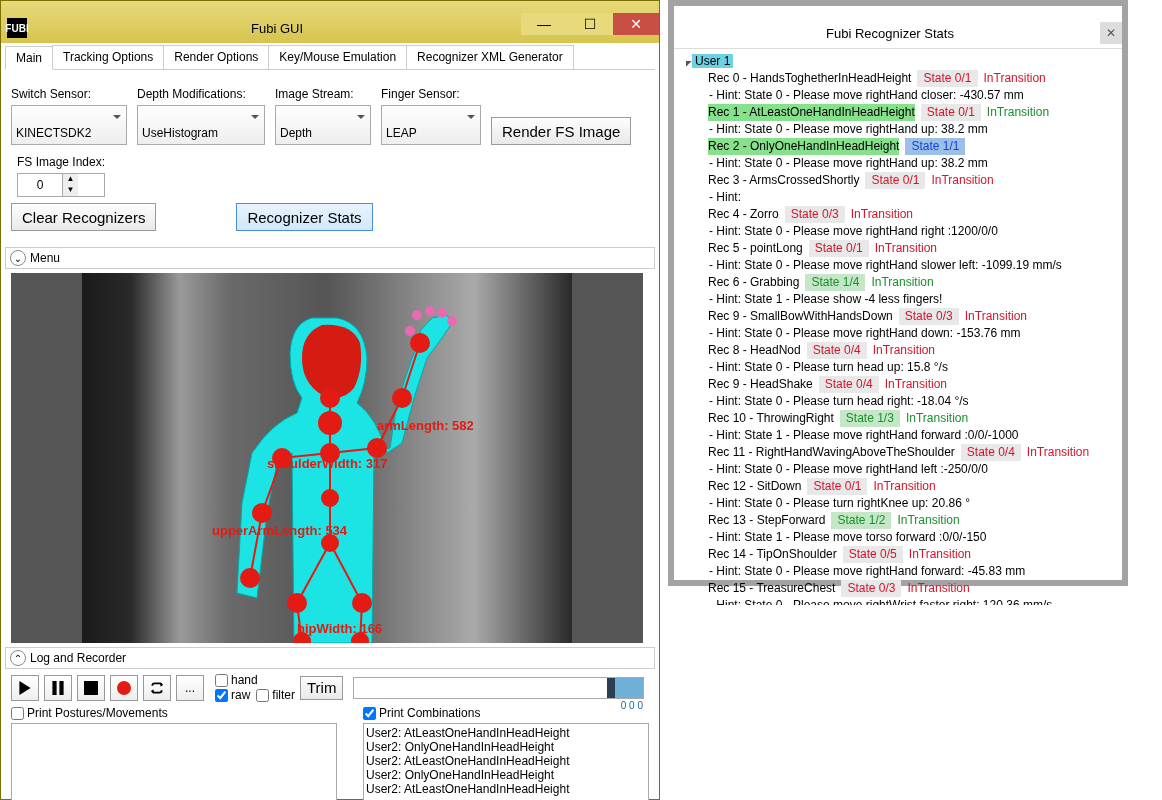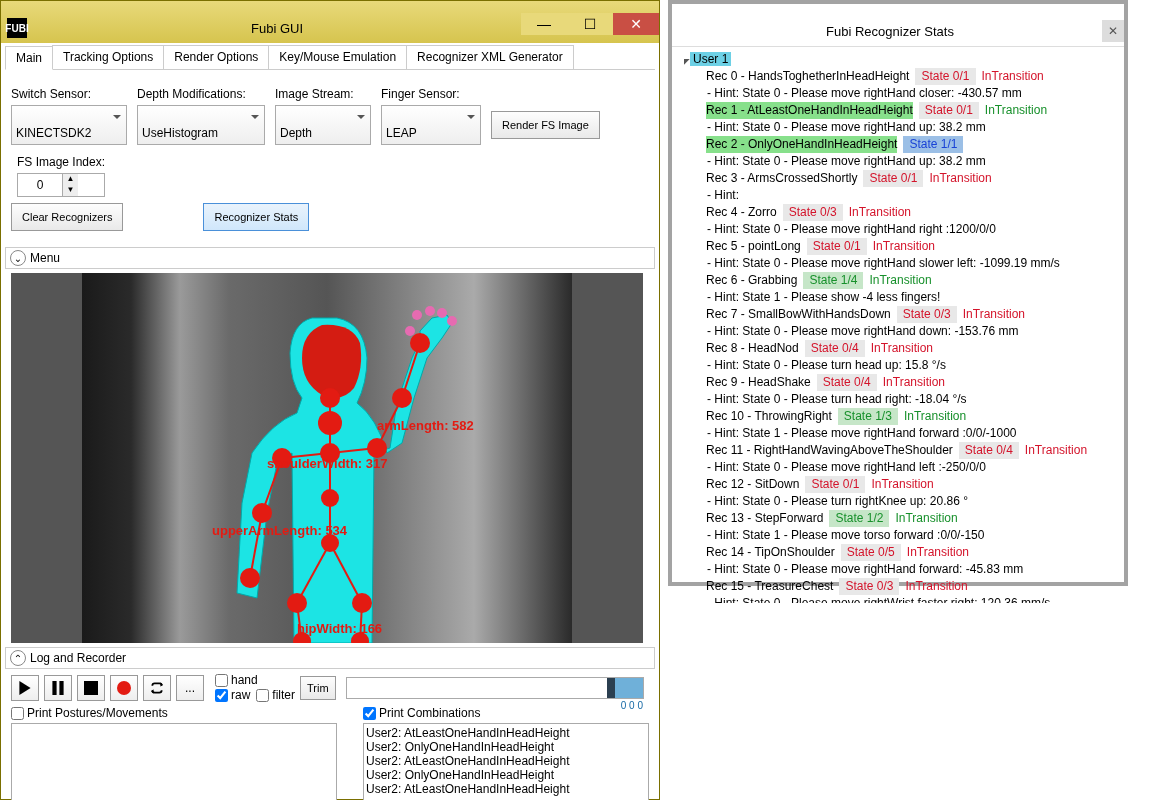--- a/index.html
+++ b/index.html
@@ -1,39 +1,39 @@
 <!DOCTYPE html>
 <html><head>
 <meta charset="utf-8">
 <style>
 html,body{margin:0;padding:0;font-family:"Segoe UI",Tahoma,sans-serif;font-size:12px;background:#fff;color:#000}
 .desktop{position:relative;width:1162px;height:800px;background:#fff}
 .window{position:absolute;background:#fff;border:1px solid #7a6f00;box-sizing:border-box}
 .win-main{left:0;top:0;width:660px;height:800px}
-.win-stats{left:668px;top:0;width:460px;height:586px;border:4px solid #a3a3a3}
+.win-stats{left:668px;top:0;width:460px;height:586px;border:6px solid #a3a3a3}
 .titlebar{display:flex;align-items:center;height:30px;background:linear-gradient(#e8d97a,#d6c44e);padding:12px 0 0 6px;font-size:13px}
 .titlebar.light{background:#fff;border-bottom:1px solid #ddd}
 .title-icon{width:20px;height:20px;background:#000;color:#fff;font-size:10px;font-weight:bold;display:flex;align-items:center;justify-content:center;margin-right:6px}
 .title-text{flex:1;text-align:center;color:#000}
 .win-btns{display:flex;align-self:flex-start}
 .win-btn{width:46px;height:22px;display:flex;align-items:center;justify-content:center;font-size:14px;font-family:Arial}
 .win-btn.min{background:#e8d97a}
 .win-btn.max{background:#e8d97a}
 .win-btn.close{background:#c94f44;color:#fff}
 .win-btn.close-small{width:22px;height:22px;background:#ddd;color:#555;font-size:12px}
 .tabs{display:flex;background:#fff;border-bottom:1px solid #ccc;margin:2px 4px 11px 4px}
 .tab{padding:4px 10px;border:1px solid #ccc;border-bottom:none;background:#fff;margin-right:-1px;font-size:12px;cursor:pointer}
 .tab.active{background:#fff;border-bottom:1px solid #fff;position:relative;top:1px}
 .panel{padding:6px 10px}
-.row{display:flex;gap:10px;align-items:center;margin-bottom:6px;flex-wrap:wrap}
+.row{display:flex;gap:10px;align-items:flex-end;margin-bottom:6px;flex-wrap:wrap}
 .col{display:flex;flex-direction:column;gap:2px}
 .lbl{font-size:12px;margin-bottom:2px}
 .select{height:22px;border:1px solid #aaa;background:linear-gradient(#fff,#eee);padding:16px 18px 0 4px;font-size:12px;position:relative;display:inline-flex;align-items:center;min-width:70px}
 .select::after{content:"";position:absolute;right:5px;top:9px;border:4px solid transparent;border-top-color:#555}
-.btn{height:26px;border:1px solid #999;background:linear-gradient(#fdfdfd,#e9e9e9);padding:0 10px;font-size:11px;display:inline-flex;align-items:center;cursor:pointer}
+.btn{height:26px;border:1px solid #999;background:linear-gradient(#fdfdfd,#e9e9e9);padding:0 10px;font-size:15px;display:inline-flex;align-items:center;cursor:pointer}
 .btn.hl{border:1px solid #4a90d9;background:linear-gradient(#e9f3fc,#d0e7fb)}
 .spin{display:inline-flex;border:1px solid #aaa;height:22px}
 .spin input{width:40px;border:none;text-align:center;font-size:12px}
 .spin .arrows{width:16px;display:flex;flex-direction:column}
 .spin .arrows div{flex:1;border-left:1px solid #aaa;font-size:8px;text-align:center;line-height:10px;background:#eee}
 .expander-hdr{display:flex;align-items:center;gap:4px;border:1px solid #ccc;padding:2px 4px;margin:4px;background:#fff}
 .exp-icon{width:14px;height:14px;border:1px solid #888;border-radius:50%;display:flex;align-items:center;justify-content:center;font-size:10px}
 .viewport{margin:4px 10px;width:632px;height:370px;background:#555;position:relative;display:flex;justify-content:center}
 .depth-img{width:490px;height:370px;position:relative;background:linear-gradient(90deg,#1a1a1a 0%,#2a2a2a 10%,#9a9a9a 20%,#6a6a6a 30%,#555 50%,#aaa 80%,#2a2a2a 100%)}
 .body-sil{position:absolute;left:120px;top:30px;width:260px;height:340px}
@@ -319,21 +319,21 @@
             <span class="trans red">InTransition</span>
           </div>
           <div class="hint-line">- Hint: State 0 - Please move rightHand slower left: -1099.19 mm/s</div>
           <div class="rec-line">
             <span class="rec-name">Rec 6 - Grabbing</span>
             <span class="state-box green">State 1/4</span>
             <span class="trans green">InTransition</span>
           </div>
           <div class="hint-line">- Hint: State 1 - Please show -4 less fingers!</div>
           <div class="rec-line">
-            <span class="rec-name">Rec 7 - SmallBowWithHandsDown</span>
+            <span class="rec-name">Rec 9 - SmallBowWithHandsDown</span>
             <span class="state-box red">State 0/3</span>
             <span class="trans red">InTransition</span>
           </div>
           <div class="hint-line">- Hint: State 0 - Please move rightHand down: -153.76 mm</div>
           <div class="rec-line">
             <span class="rec-name">Rec 8 - HeadNod</span>
             <span class="state-box red">State 0/4</span>
             <span class="trans red">InTransition</span>
           </div>
           <div class="hint-line">- Hint: State 0 - Please turn head up: 15.8 °/s</div>

